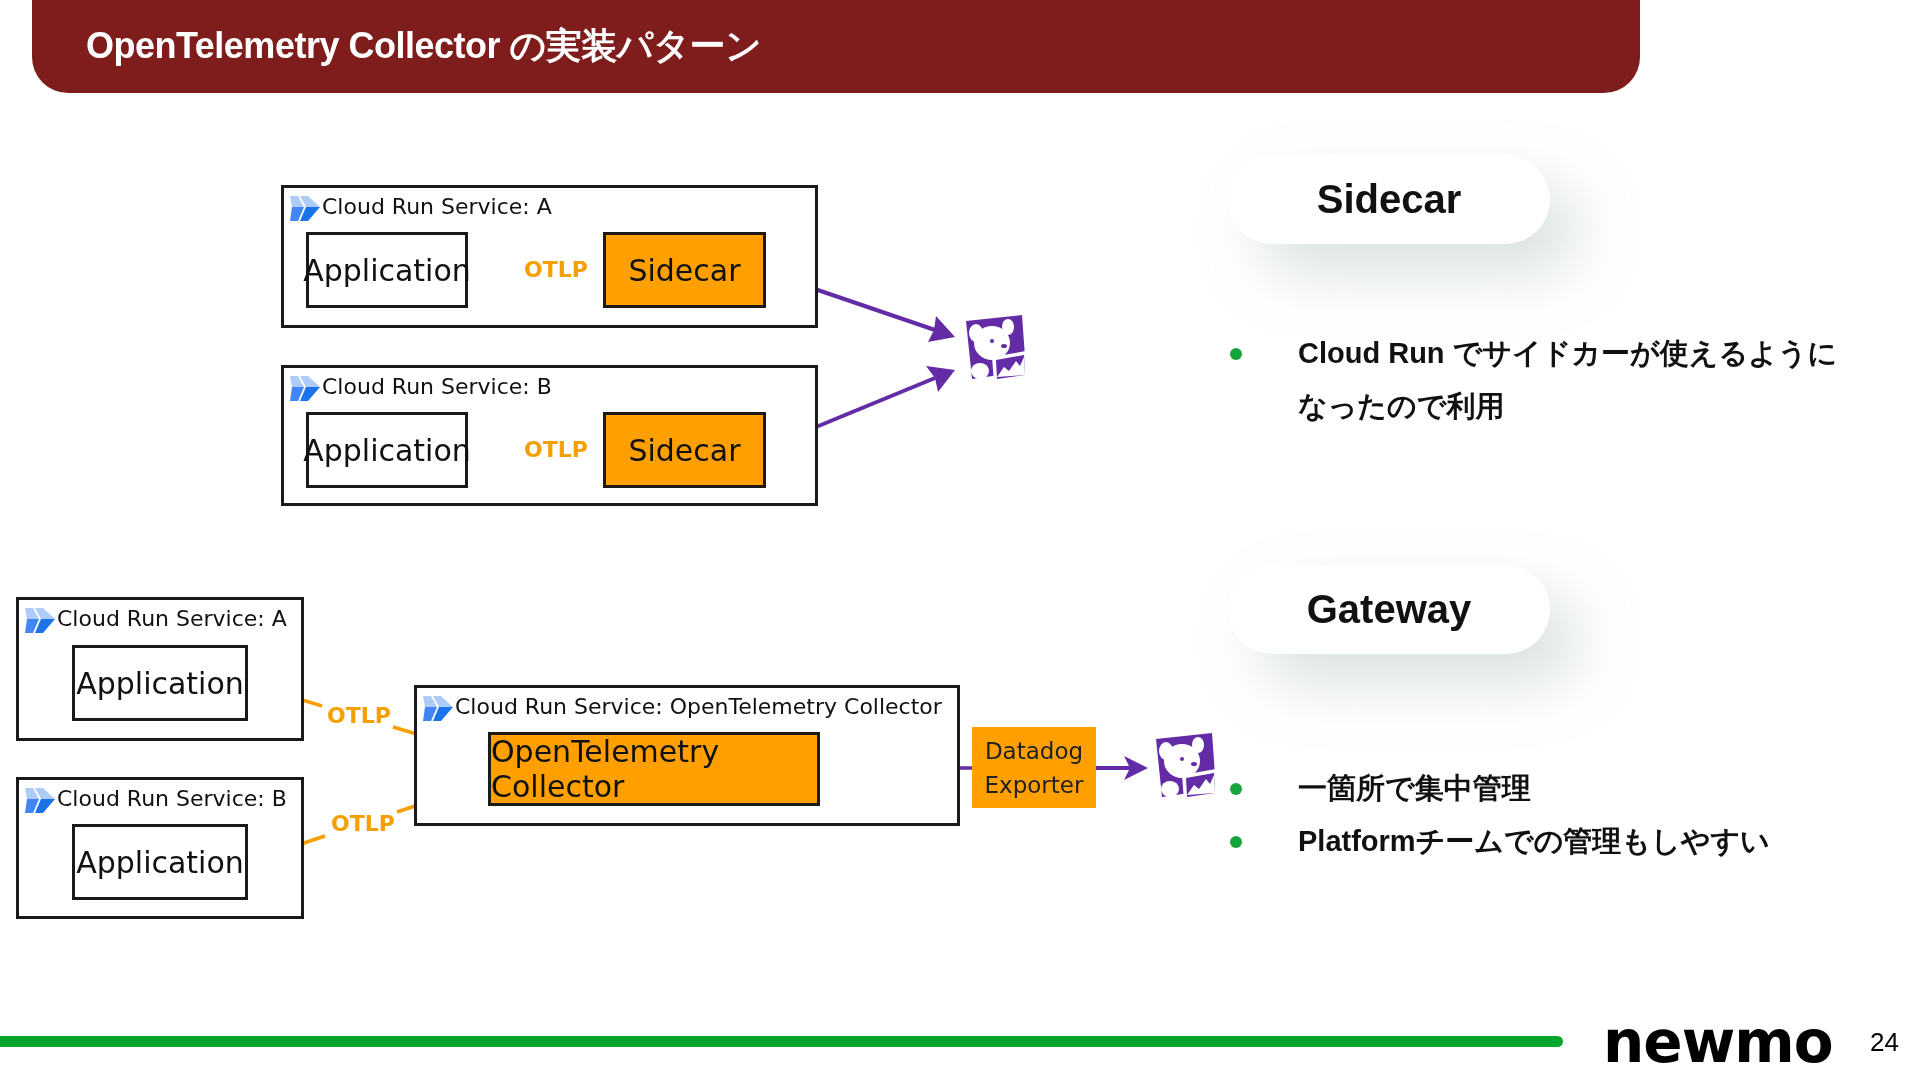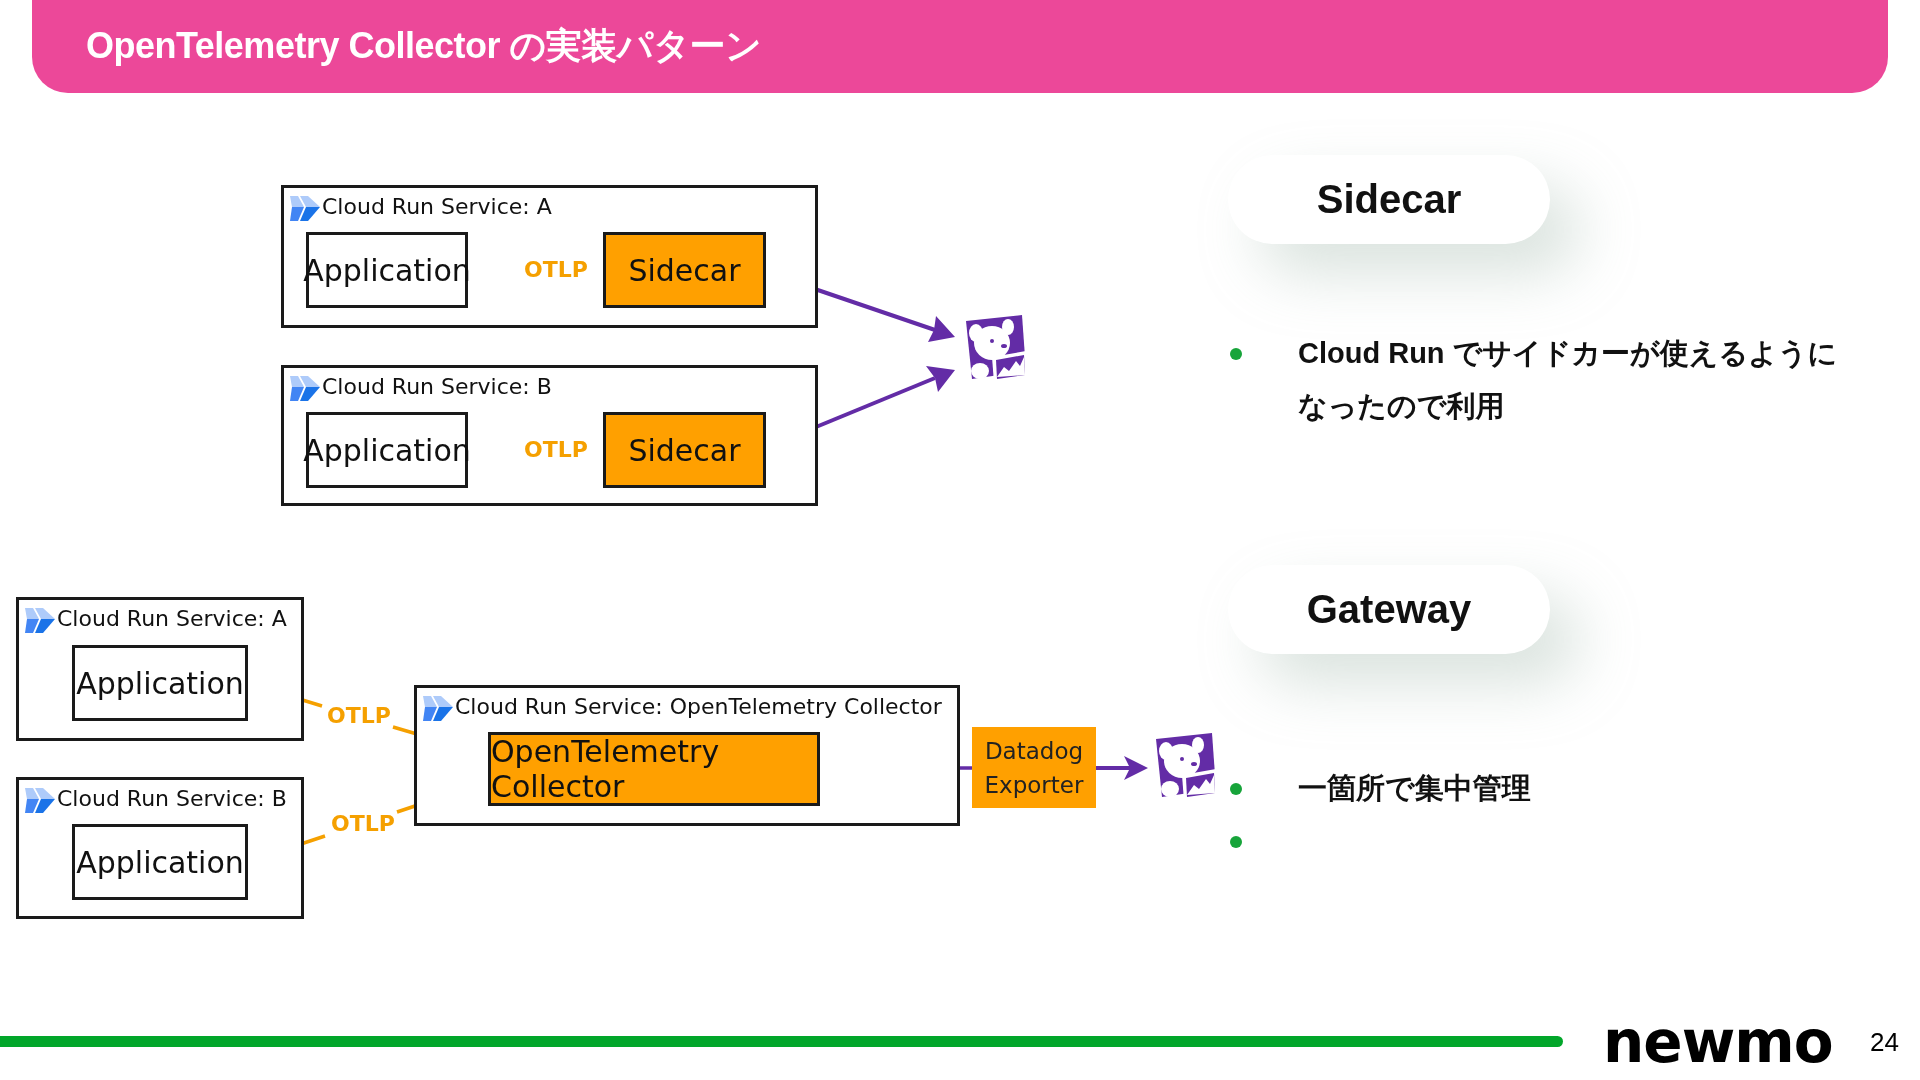--- a/index.html
+++ b/index.html
@@ -1,18 +1,18 @@
 <!DOCTYPE html>
 <html><head>
 <meta charset="utf-8">
 <style>
   html, body { margin:0; padding:0; }
   body { width:1920px; height:1080px; position:relative; background:#ffffff; overflow:hidden;
          font-family:"Liberation Sans", "DejaVu Sans", sans-serif; }
-  .header { position:absolute; left:32px; top:0; width:1856px; height:93px; background:#ec4899;
+  .header { position:absolute; left:32px; top:0; width:1608px; height:93px; background:#7f1d1d;
             border-radius:0 0 36px 36px; }
   .header-title { position:absolute; left:54px; top:22px; color:#fff; font-size:36px; font-weight:bold;
                   letter-spacing:-0.5px; white-space:nowrap; }
   .svc { position:absolute; border:3px solid #1a1a1a; background:#fff; box-sizing:border-box; }
   .svc-label { position:absolute; left:38px; top:6px; font-family:"DejaVu Sans", sans-serif; font-size:22px;
                color:#111; white-space:nowrap; }
   .run-icon { position:absolute; left:4px; top:6px; width:34px; height:30px; }
   .box { position:absolute; border:3px solid #1a1a1a; box-sizing:border-box; display:flex;
          align-items:center; justify-content:center; font-family:"DejaVu Sans", sans-serif; font-size:30px; color:#111; }
   .box.app { background:#fff; }
@@ -170,18 +170,18 @@
 
 <div class="pill" style="left:1228px;top:155px;">Sidecar</div>
 <ul class="bullets" style="top:327px;">
   <li><span class="dot"></span><span>Cloud Run でサイドカーが使えるように</span></li>
   <li><span>なったので利用</span></li>
 </ul>
 
 <div class="pill" style="left:1228px;top:565px;">Gateway</div>
 <ul class="bullets" style="top:762px;">
   <li><span class="dot"></span><span>一箇所で集中管理</span></li>
-  <li><span class="dot"></span></li>
+  <li><span class="dot"></span><span>Platformチームでの管理もしやすい</span></li>
 </ul>
 
 <div class="bottom-bar"></div>
 <div class="logo">newmo</div>
 <div class="pageno">24</div>
 
 </body></html>

